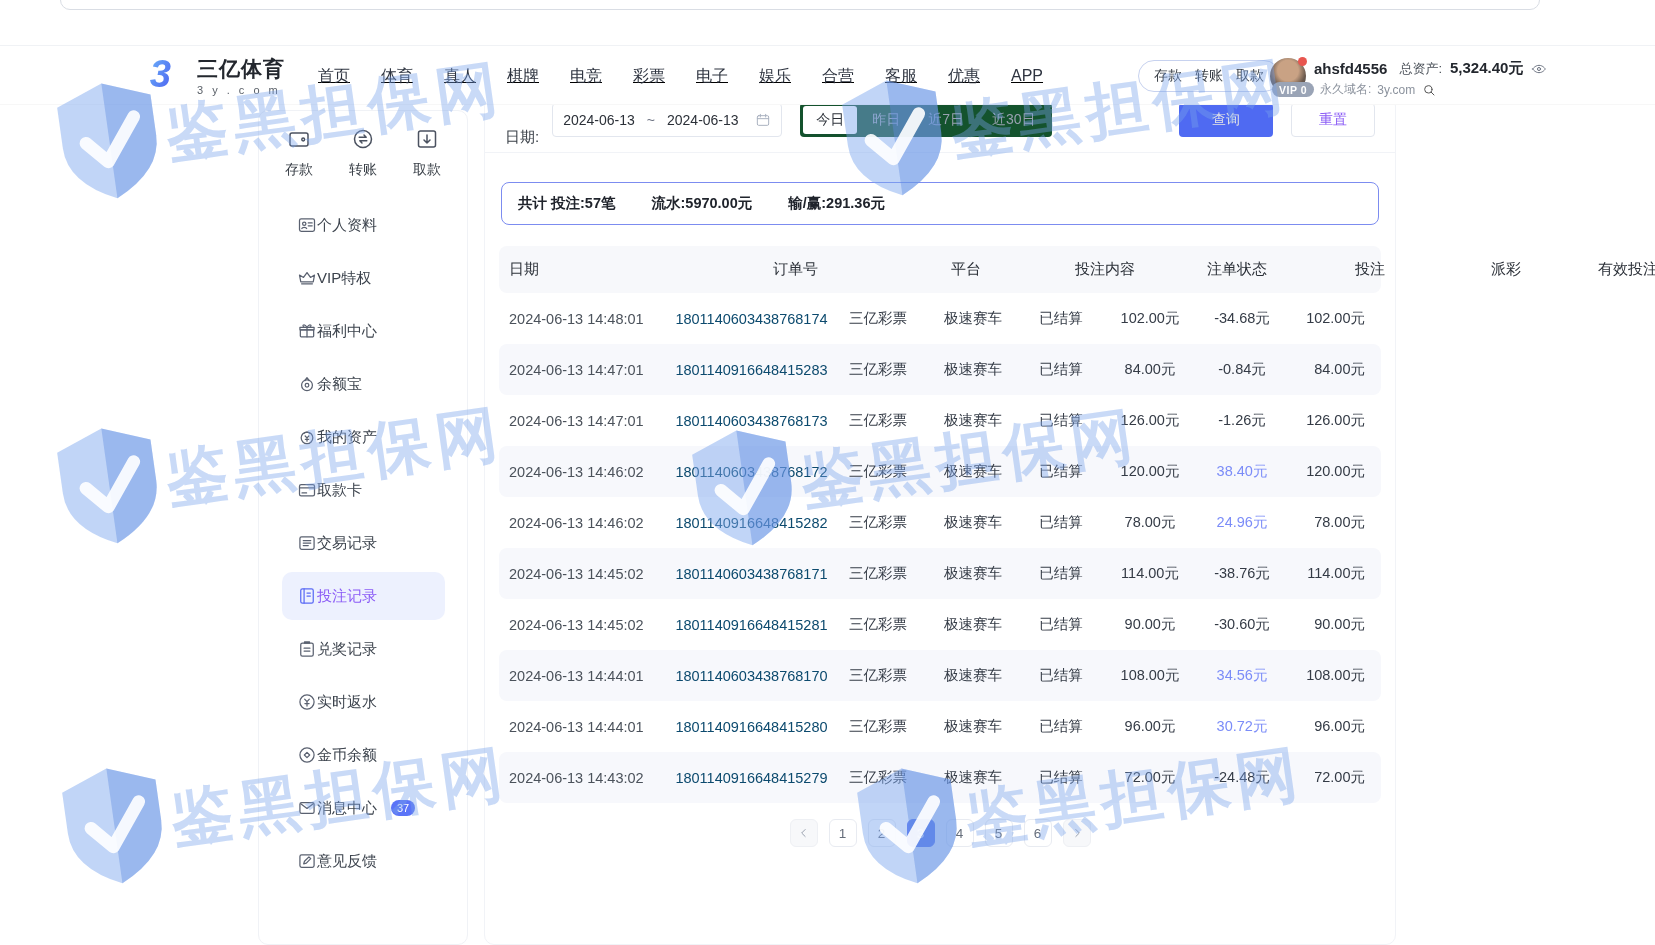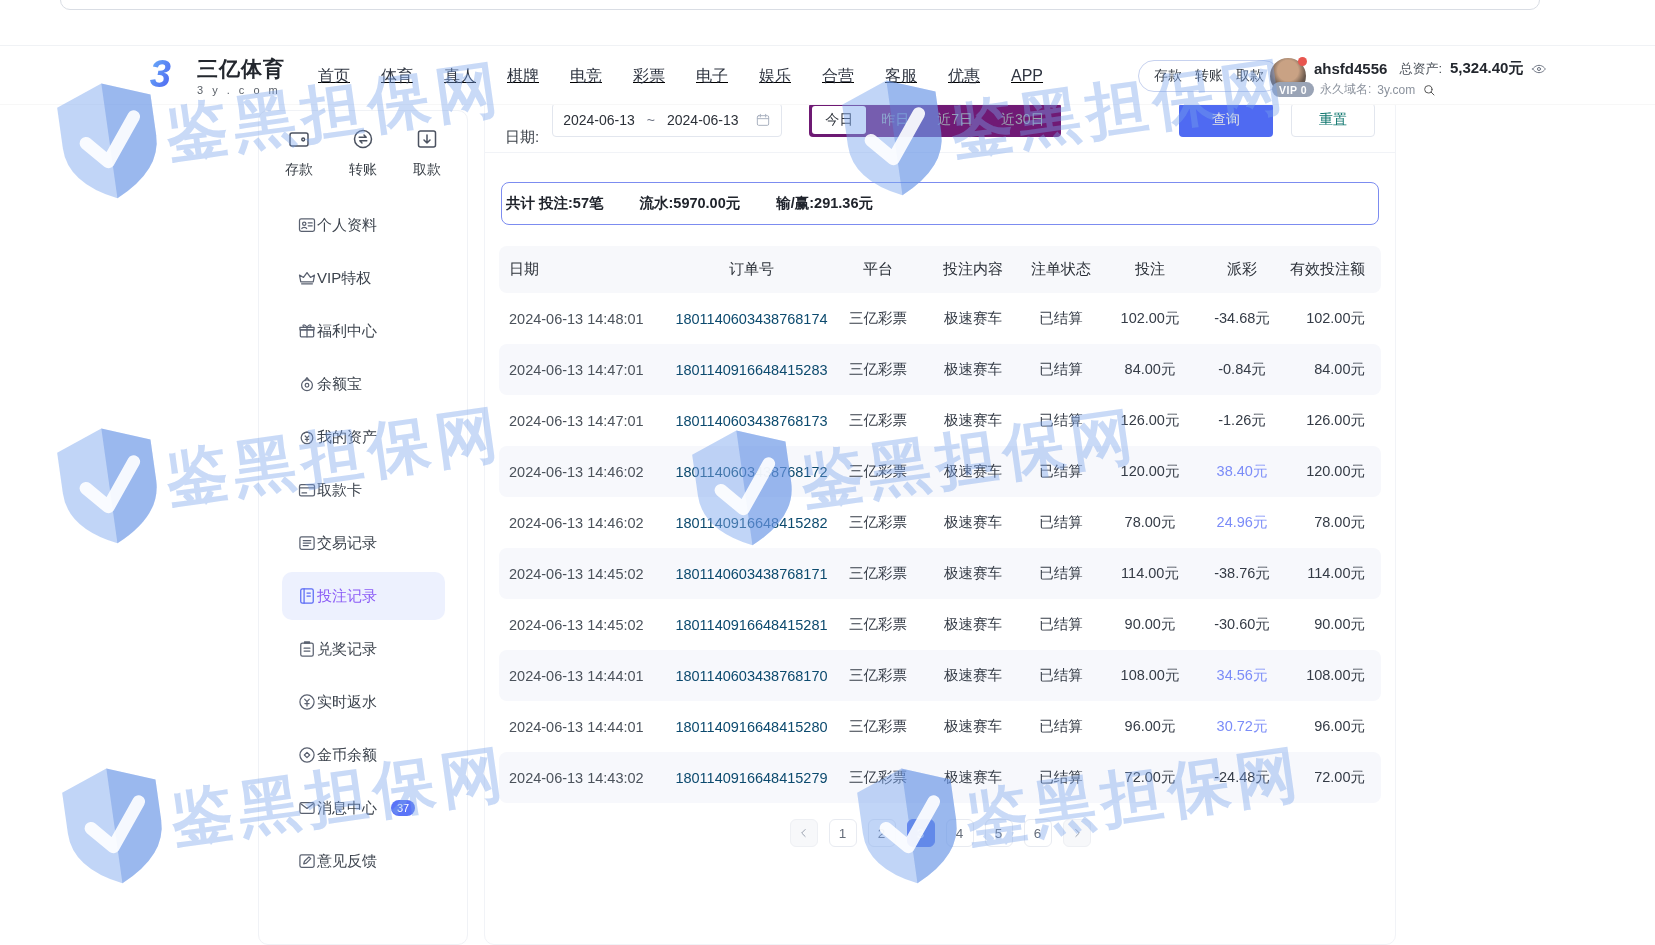--- a/index.html
+++ b/index.html
@@ -58,39 +58,39 @@
   
   #main { position:absolute; left:484px; top:96px; width:912px; height:849px; background:#fff;
     border:1px solid #f1f3f7; border-radius:10px; z-index:4; }
   #filter-sec { position:absolute; left:0; right:0; top:0; height:56px; border-bottom:1px solid #f1f3f7;
     display:flex; align-items:center; padding:0 20px 10px; }
   .date-label { font-size:15px; color:#3a4048;margin-top:36px; }
   #date-box { margin-left:13px; width:230px; height:34px; border:1px solid #e2e6ee; border-radius:4px;
     display:flex; align-items:center; padding:0 10px; gap:8px; font-size:14px; color:#2b3038; cursor:pointer;justify-content:space-between; }
   #date-box .d-sep { color:#6a7080; margin:0 4px; }
   #date-box .ic { margin-left:auto; color:#aab2c0; }
-  #quick-filter { margin-left:27px; background:#701a75; border-radius:4px; padding:3px; display:flex; gap:2px; }
+  #quick-filter { margin-left:18px; background:#14532d; border-radius:4px; padding:3px; display:flex; gap:2px; }
   .qf-btn { height:28px; padding:0 13px; font-size:14px; color:#99a1b0; border-radius:3px; border:none;
     background:transparent; display:flex; align-items:center; cursor:pointer; white-space:nowrap; }
   .qf-btn.active { background:#fff; color:#2b3038; box-shadow:0 1px 3px rgba(30,40,80,.10); }
   .filter-spacer { flex:1; }
   #search-btn { width:94px; height:34px; background:#4f6af2; color:#e5e5e5; border:none; border-radius:4px;
     font-size:14px; cursor:pointer; }
-  #reset-btn { width:84px; height:34px; margin-left:18px; background:#fff; color:#0f766e;
+  #reset-btn { width:84px; height:34px; margin-left:18px; background:#fff; color:#8b5cf6;
     border:1px solid #e2e6ee; border-radius:4px; font-size:14px; cursor:pointer; }
 
   #summary-box { position:absolute; left:16px; right:16px; top:85px; height:43px;
-    border:1px solid #7c8cf0; border-radius:8px; display:flex; align-items:center; padding:0 4px;
+    border:1px solid #7c8cf0; border-radius:8px; display:flex; align-items:center; padding:0 16px;
     gap:36px; }
   .sum-item { font-size:14.5px; font-weight:700; color:#20242c; white-space:nowrap; }
 
   #table { position:absolute; left:14px; right:14px; top:149px; }
   .trow { display:grid; grid-template-columns:176px 153px 100px 90px 86px 92px 92px 95px;
     align-items:center; }
-  #thead { height:47px; background:#f7f8fb; border-radius:8px; font-size:15px; color:#2b3038; }
+  #thead { height:47px; background:#f7f8fb; border-radius:8px; font-size:15px; color:#2b3038;gap:44px; }
   .tbody-row { height:51px; font-size:14.5px; }
   .tbody-row.alt { background:#f7f8fc; border-radius:8px; }
   .c-left { text-align:left; padding-left:10px; }
   .c-center { text-align:center; }
   .c-right { text-align:right; padding-right:18px; }
   .cell-date { color:#4b525b; }
   .cell-order { color:#0c4a6e; }
   .cell-dark { color:#343b46; }
   .payout-pos { color:#7b8cf8; }
 

